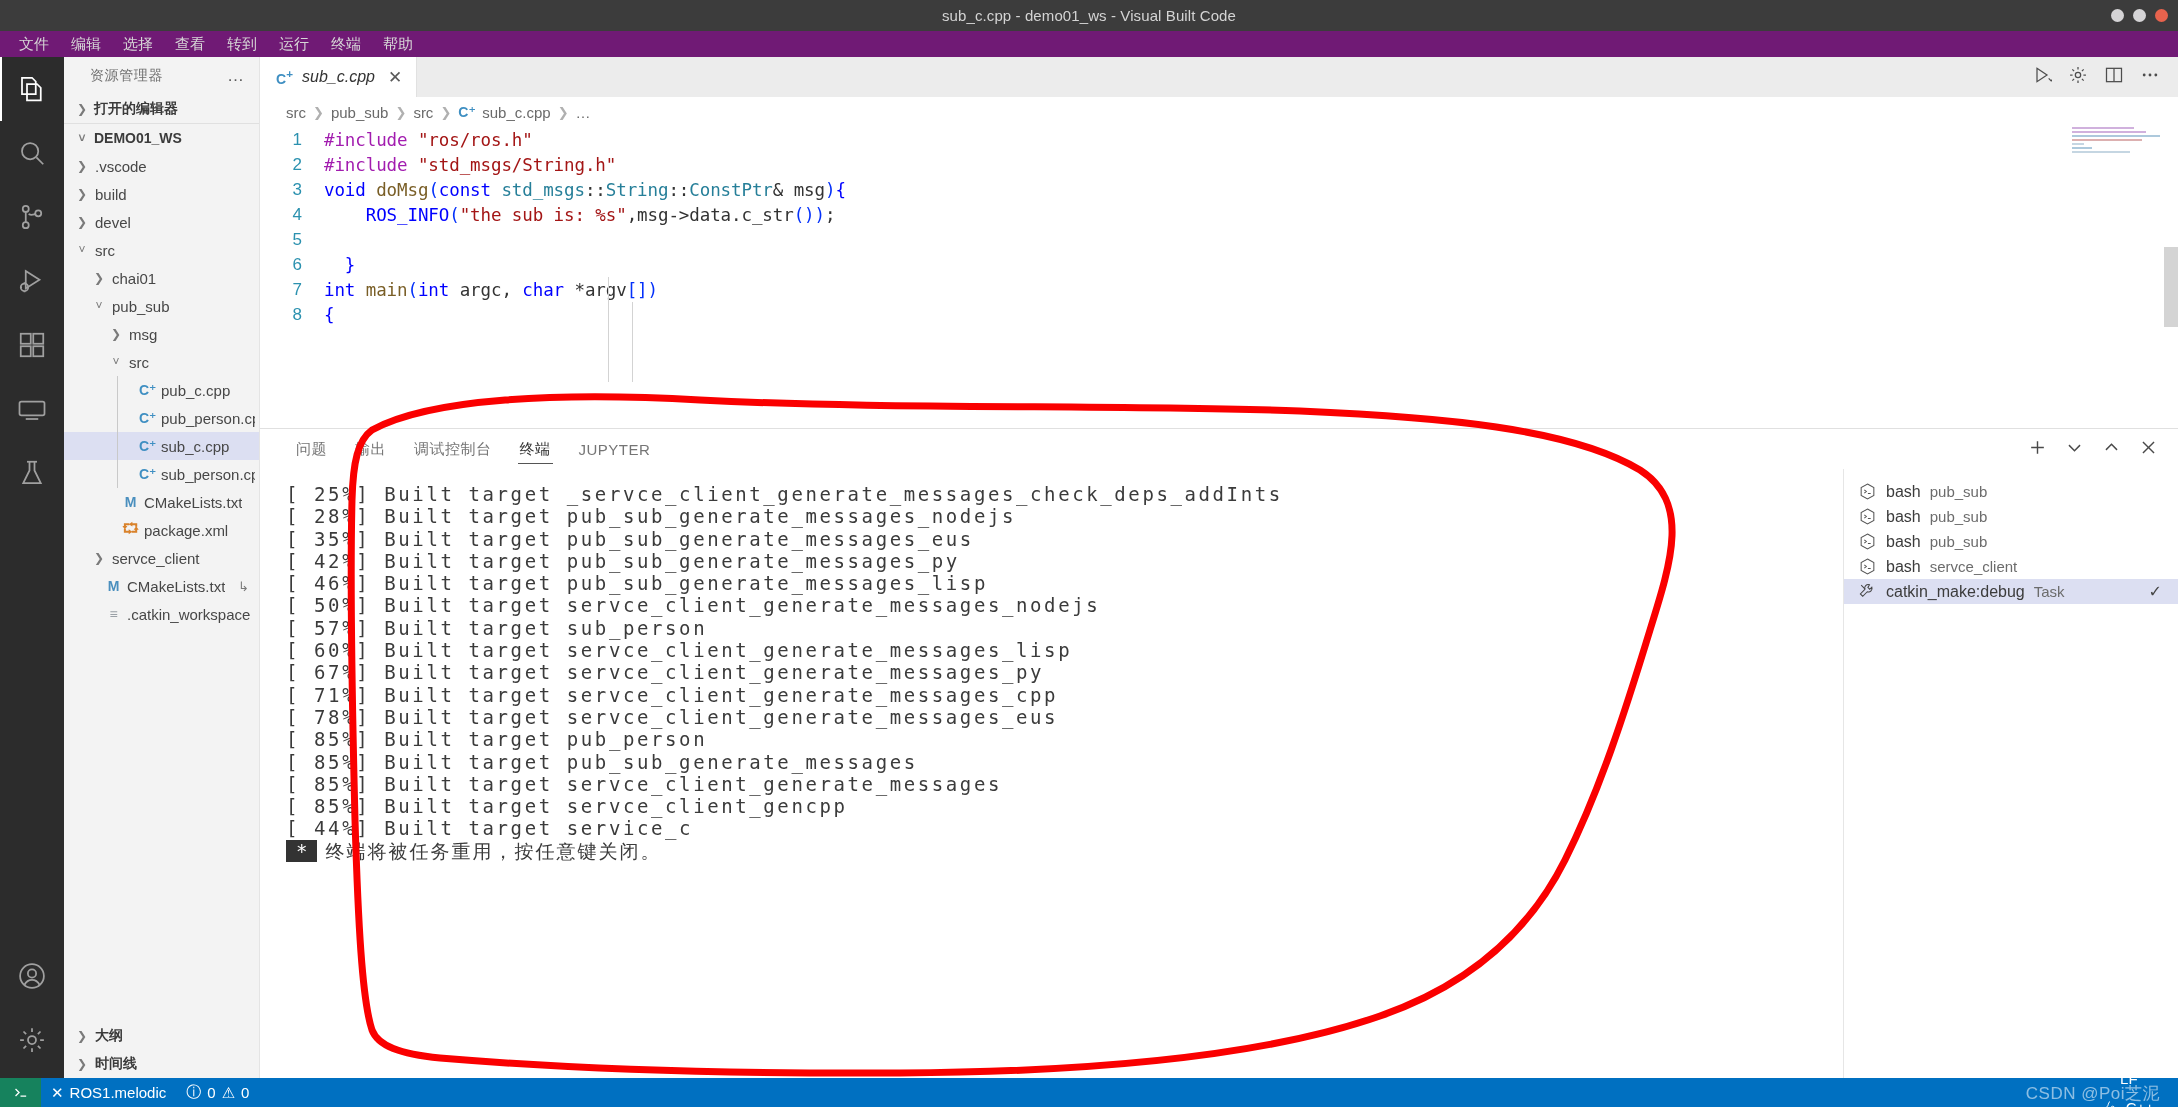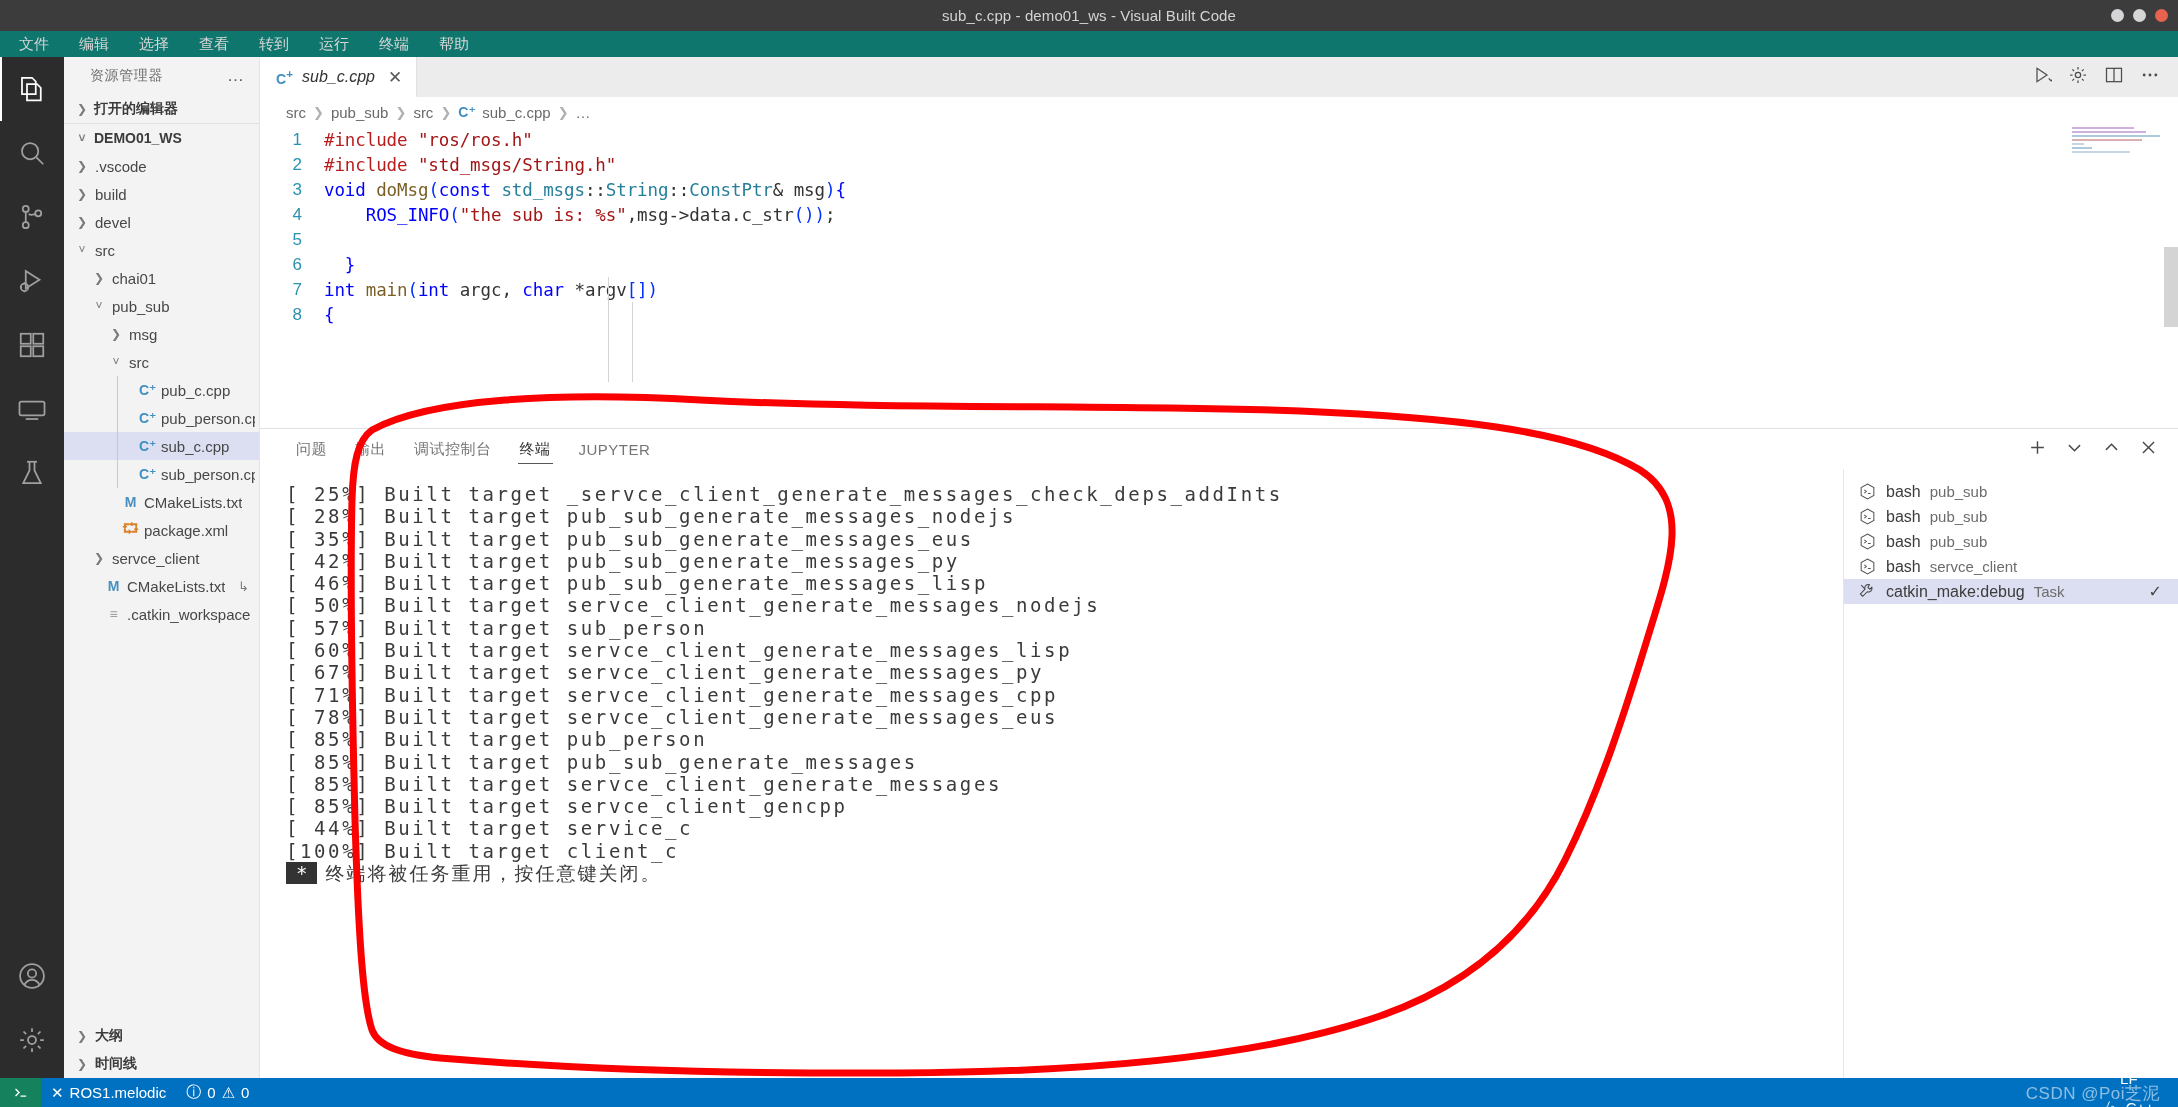--- a/index.html
+++ b/index.html
@@ -9,22 +9,22 @@
 
   
   .titlebar { height:31px; background:#3c3c3c; color:#cccccc; display:flex;
     align-items:center; justify-content:center; position:relative; flex:0 0 31px; font-size:15px; }
   .titlebar .title { font-size:15px; color:#d4d4d4; letter-spacing:.1px; }
   .winbtns { position:absolute; right:10px; top:0; height:31px; display:flex; align-items:center; gap:9px; }
   .winbtns i { width:13px; height:13px; border-radius:50%; display:block; }
   .wb-min{background:#d5d4d6;} .wb-max{background:#d5d4d6;} .wb-close{background:#e8634d;}
 
   
-  .menubar { height:26px; background:#0f766e; color:#cccccc; display:flex; align-items:center;
-    padding-left:10px; gap:12px; flex:0 0 26px; }
+  .menubar { height:26px; background:#701a75; color:#cccccc; display:flex; align-items:center;
+    padding-left:10px; gap:4px; flex:0 0 26px; }
   .menubar .mi { font-size:15px; padding:2px 9px; color:#d6d6d6; cursor:default; }
 
   
   .body { flex:1 1 auto; display:flex; min-height:0; }
 
   
   .activitybar { width:64px; background:#2c2c2c; display:flex; flex-direction:column;
     align-items:center; flex:0 0 64px; }
   .ab-top { display:flex; flex-direction:column; align-items:center; }
   .ab-bottom { margin-top:auto; display:flex; flex-direction:column; align-items:center; padding-bottom:6px;}
@@ -72,21 +72,21 @@
   .breadcrumb .sep { color:#b0b0b0; font-size:13px; }
   .breadcrumb .bc-file { color:#6a6a6a; }
 
   .codewrap { flex:1 1 auto; position:relative; overflow:hidden; background:#fff; }
   .code { font-family:"DejaVu Sans Mono","Liberation Mono",monospace; font-size:0; }
   .cl { height:25px; display:flex; align-items:center; }
   .gut { width:64px; text-align:right; padding-right:22px; color:#2b91af; font-size:17px;
     font-family:"Liberation Sans",sans-serif; flex:0 0 64px; }
   .src { font-size:17.5px; white-space:pre; font-family:"DejaVu Sans Mono","Liberation Mono",monospace;
     letter-spacing:-0.1px; }
-  .k-purple{color:#b91c1c;} .k-str{color:#a31515;} .k-blue{color:#0000ff;}
+  .k-purple{color:#a21caf;} .k-str{color:#a31515;} .k-blue{color:#0000ff;}
   .k-fn{color:#795e26;} .k-type{color:#267f99;} .k-plain{color:#333333;}
   .k-paren{color:#0431fa;}
   .iguide { position:absolute; width:1px; background:#d3d3d3; }
   .minimap { position:absolute; right:10px; top:0; width:96px; height:70px; opacity:.85; }
   .mm-line { height:2px; margin-bottom:2px; }
   .vscroll { position:absolute; right:0; top:0; width:14px; height:100%; }
   .vscroll .thumb { position:absolute; right:0; top:120px; width:14px; height:80px; background:rgba(100,100,100,.28); }
 
   
   .panel { background:#ffffff; border-top:1px solid #e0e0e0; display:flex; flex-direction:column;
@@ -461,21 +461,20 @@
               <div class="tline">[ 57%] Built target sub_person</div>
               <div class="tline">[ 60%] Built target servce_client_generate_messages_lisp</div>
               <div class="tline">[ 67%] Built target servce_client_generate_messages_py</div>
               <div class="tline">[ 71%] Built target servce_client_generate_messages_cpp</div>
               <div class="tline">[ 78%] Built target servce_client_generate_messages_eus</div>
               <div class="tline">[ 85%] Built target pub_person</div>
               <div class="tline">[ 85%] Built target pub_sub_generate_messages</div>
               <div class="tline">[ 85%] Built target servce_client_generate_messages</div>
               <div class="tline">[ 85%] Built target servce_client_gencpp</div>
               <div class="tline">[ 44%] Built target service_c</div>
-              <div class="tline">[100%] Built target client_c</div>
               <div class="tline cn"><span class="star">*</span><span>终端将被任务重用，按任意键关闭。</span></div>
             </div>
           <div class="termside" id="termside">
               <div class="tsrow">
                 <span class="tsicon"><svg viewBox="0 0 24 24" fill="none" stroke="#555" stroke-width="1.3">
                     <path d="M12 2.5l8 4.5v10l-8 4.5-8-4.5v-10z"></path>
                     <path d="M8 10l2.5 2L8 14M12.5 14.5H16"></path>
                   </svg></span>
                 <span>bash</span>
                 <span class="sub">pub_sub</span>

